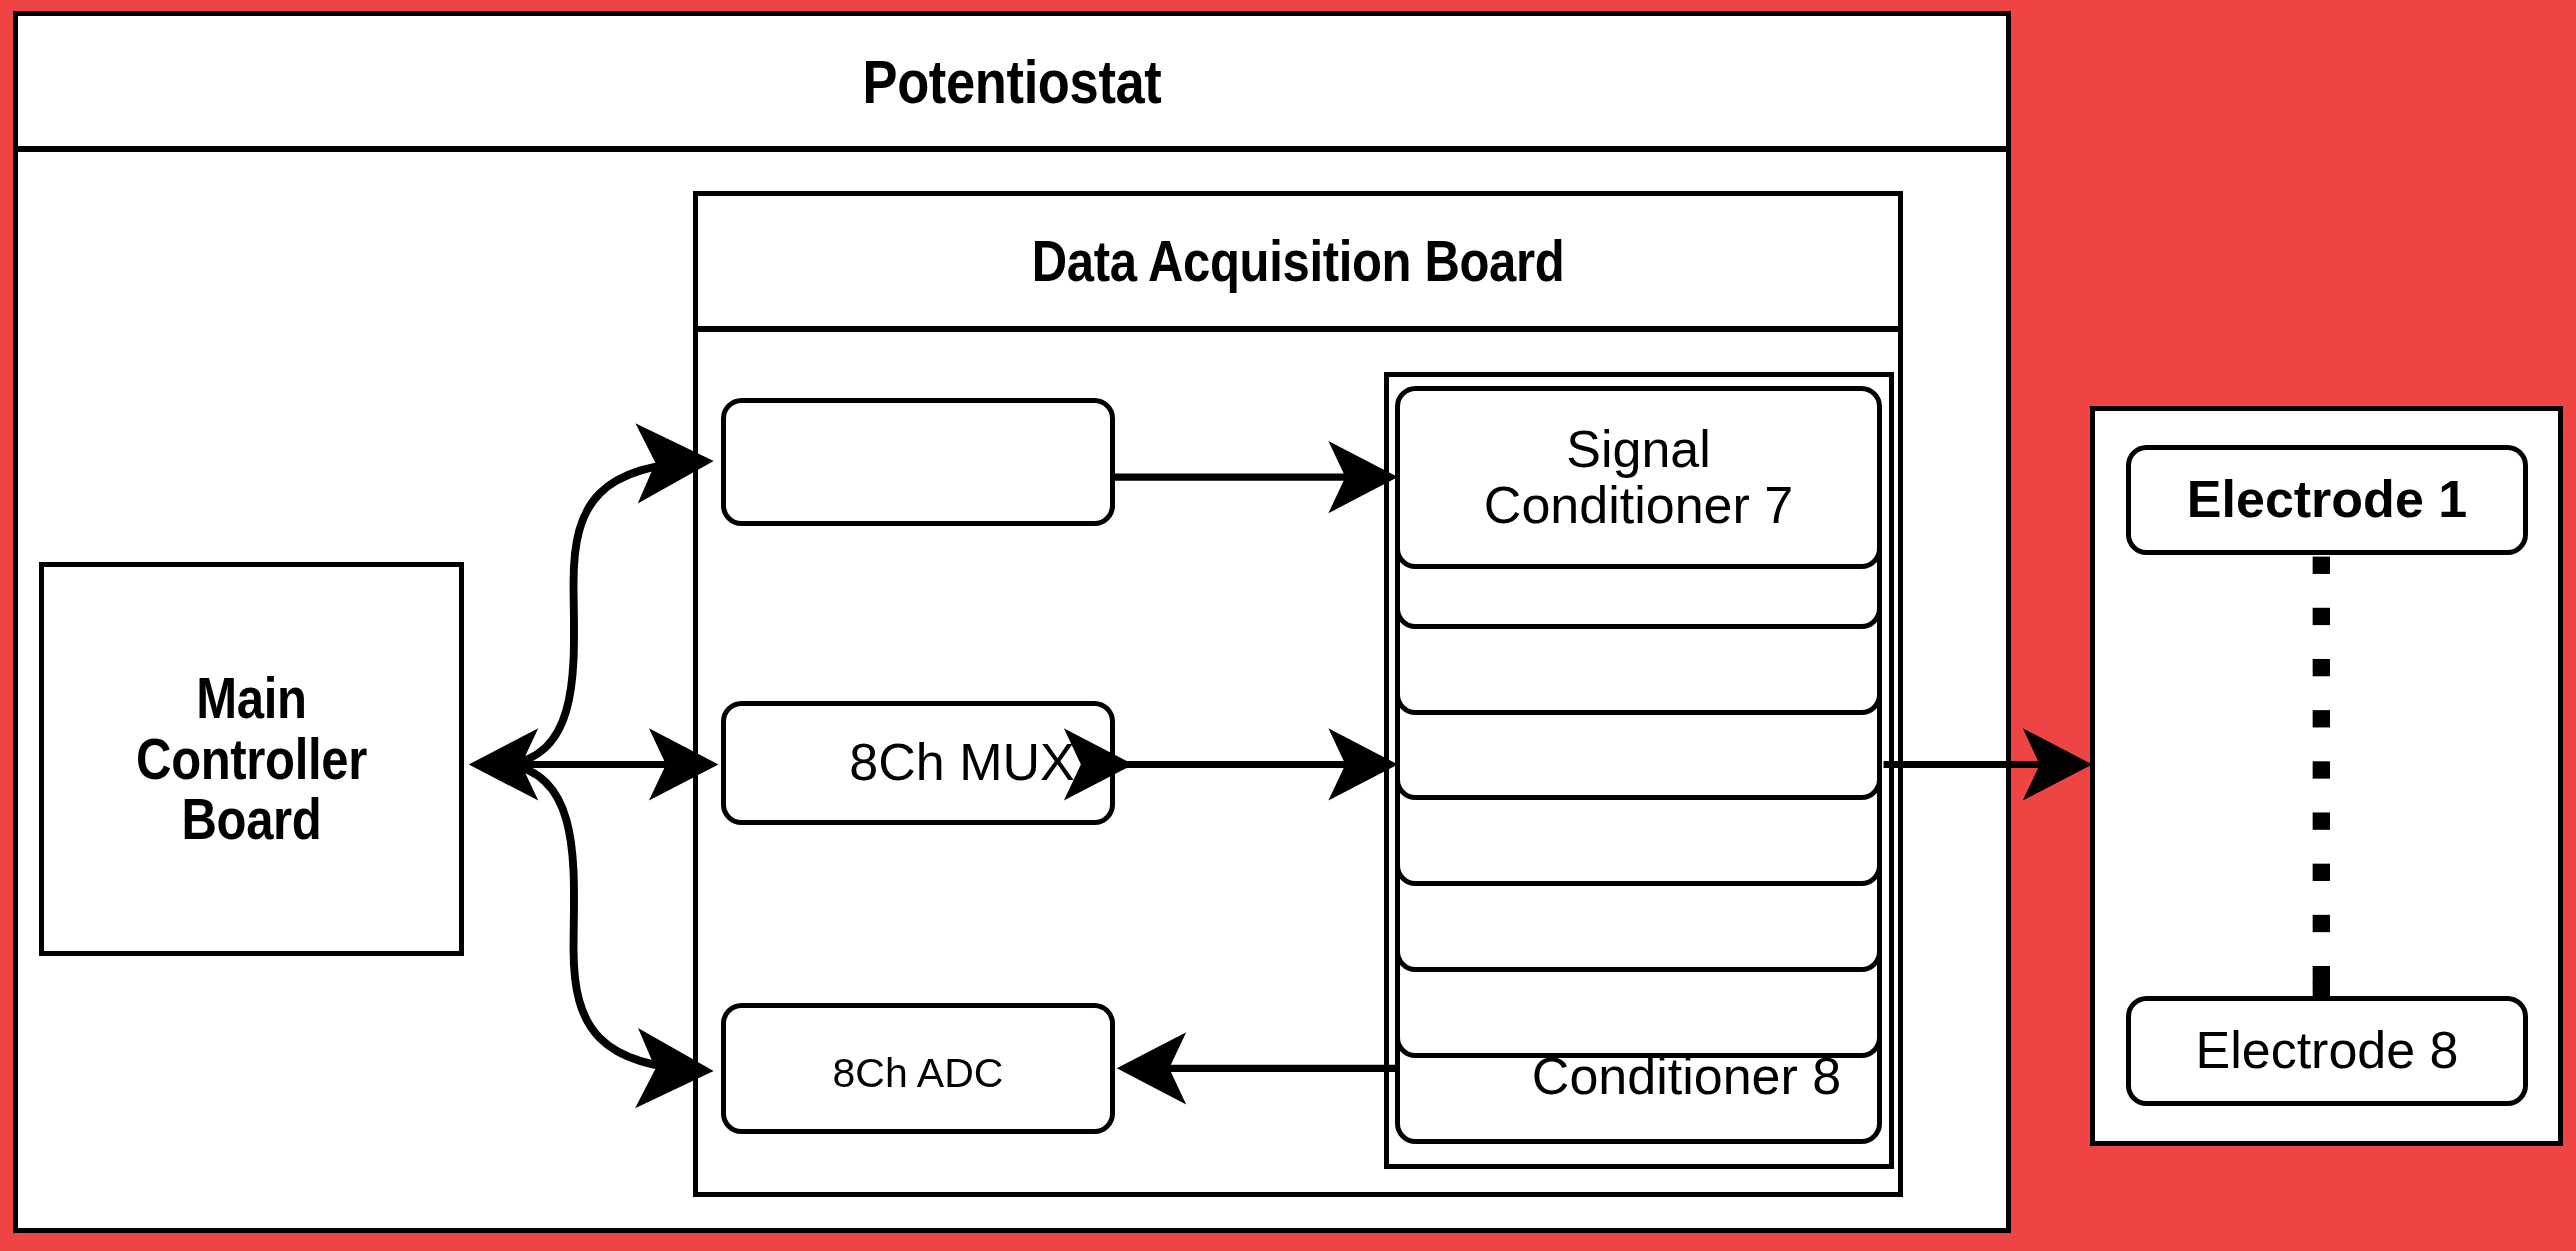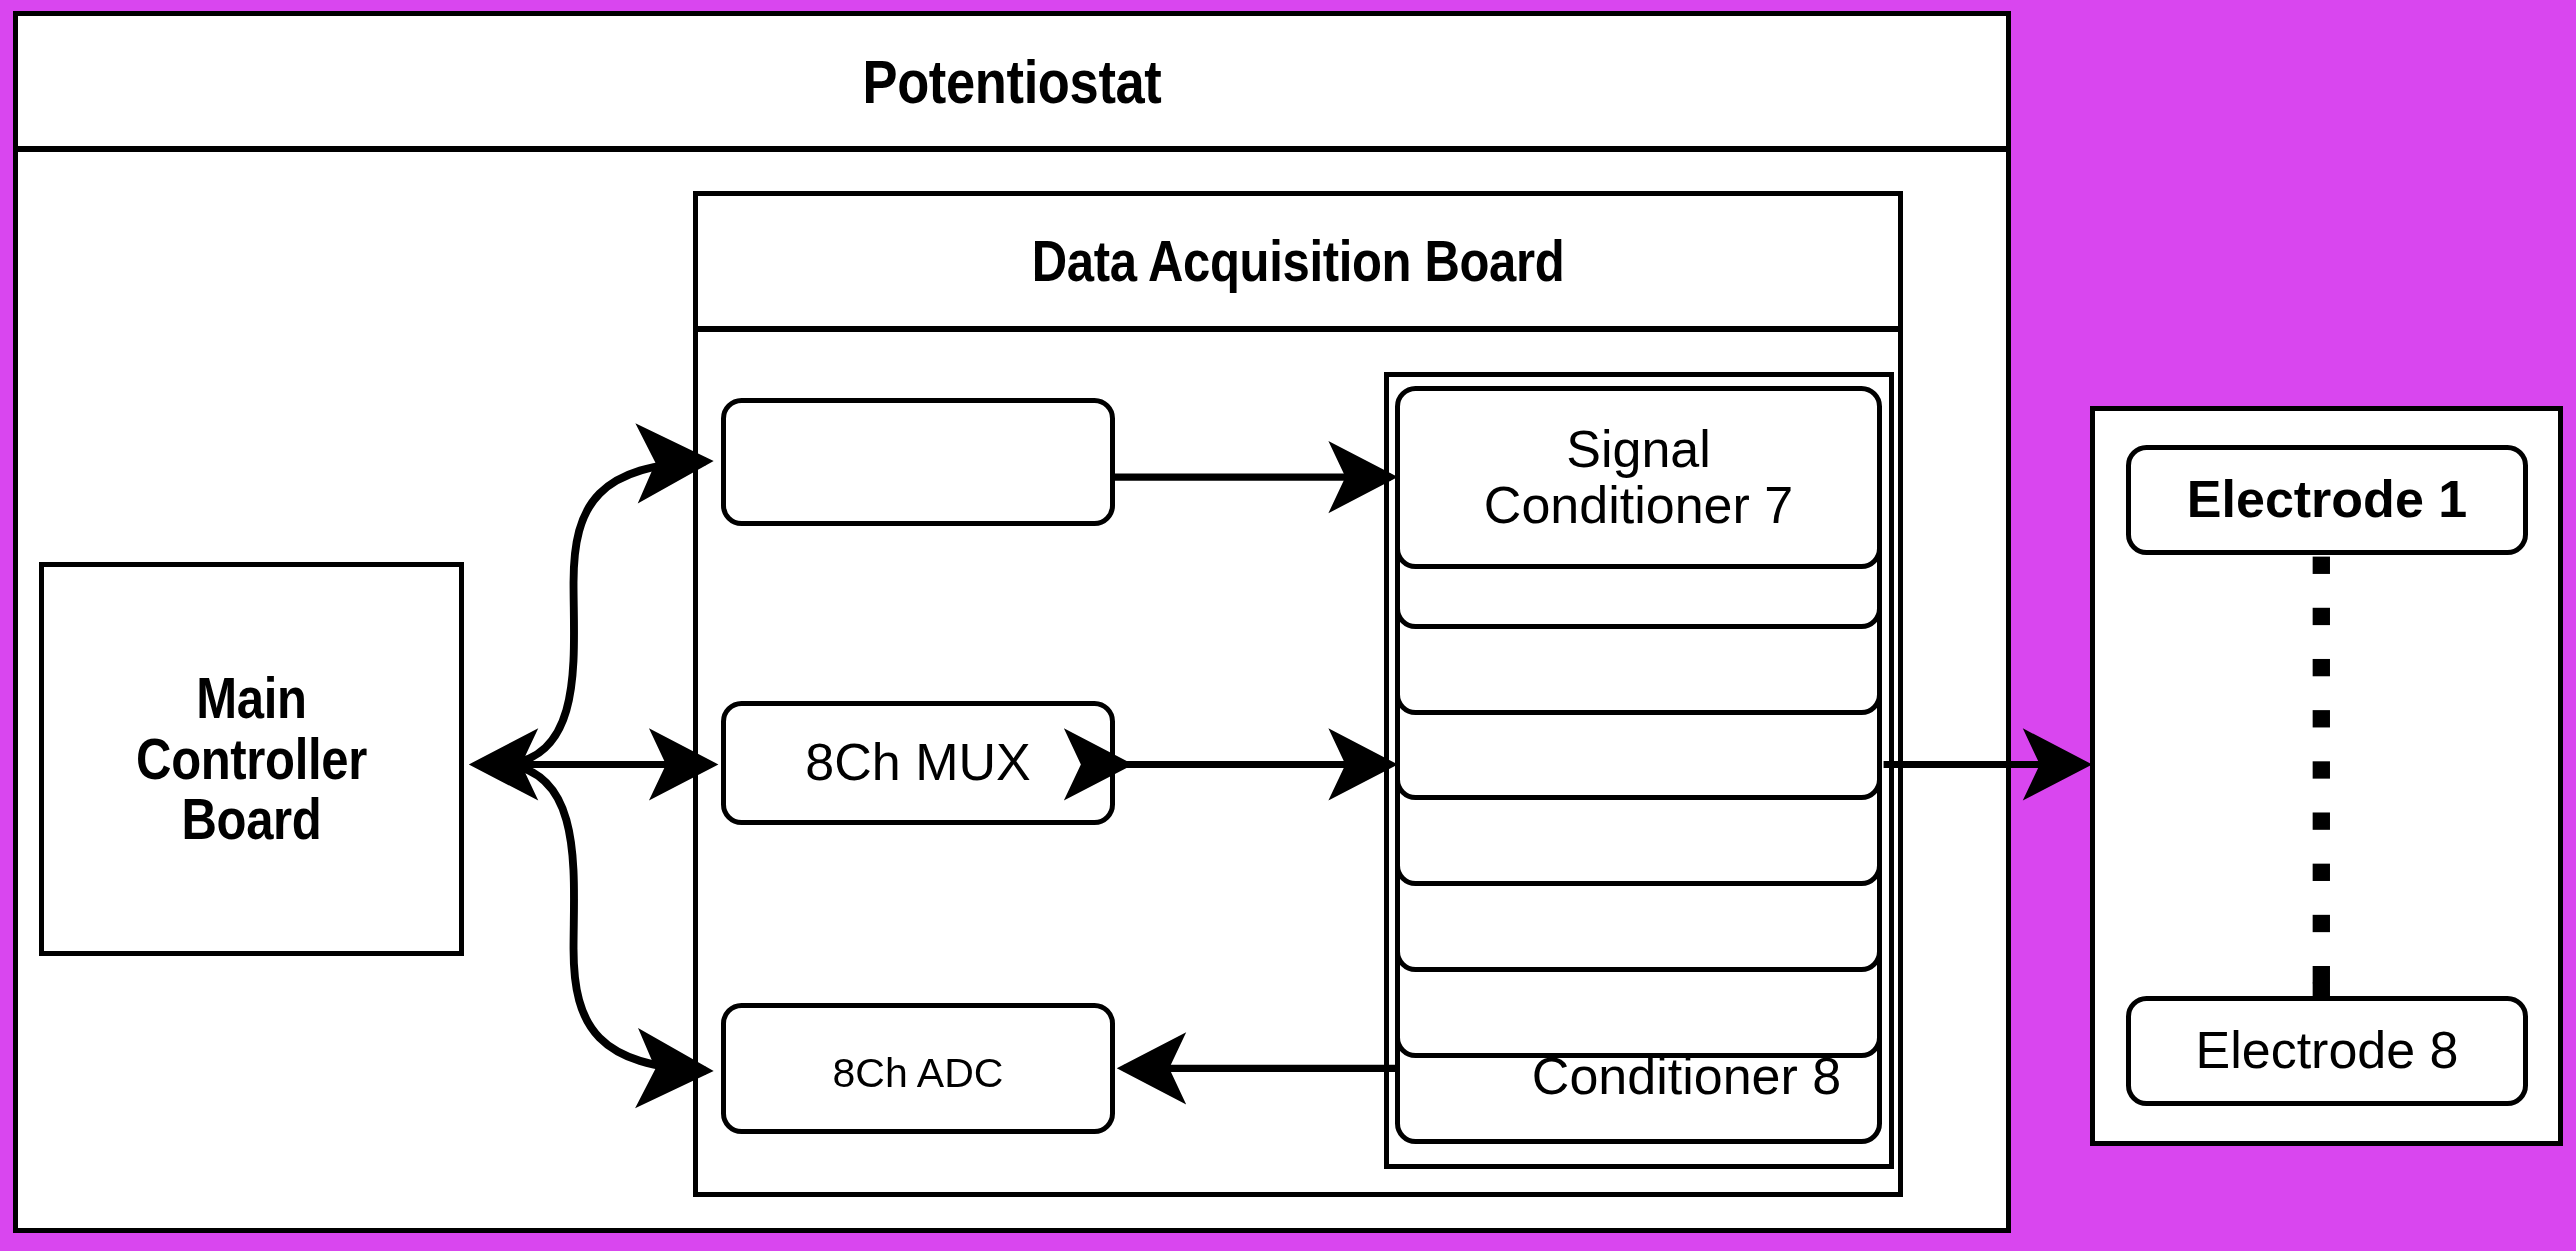--- a/index.html
+++ b/index.html
@@ -1,19 +1,19 @@
 <!DOCTYPE html>
 <html style="font-size:12.6px"><head>
 <meta charset="utf-8">
 <style>
   html,body{margin:0;padding:0;background:#ffffff;}
   #root{
     position:relative;
     width:2576px;height:1251px;
-    background:#d946ef;
+    background:#ef4444;
     font-family:"Liberation Sans", sans-serif;
     overflow:hidden;
   }
   .box{position:absolute;box-sizing:border-box;background:#ffffff;}
   .rect{border:5.5px solid #000;}
   .rrect{border:5.5px solid #000;border-radius:20.5px;}
   .title-sep{position:absolute;background:#000;height:5.5px;}
   .lbl{
     position:absolute;
     display:flex;align-items:center;justify-content:center;
@@ -44,21 +44,21 @@
 Controller
 Board</div>
 
   <div class="box rect" style="left:693px;top:191px;width:1210px;height:1006px;"></div>
   <div class="title-sep" style="left:693px;top:326px;width:1210px;"></div>
   <div class="lbl bold-cond" style="left:693px;top:198px;width:1210px;height:126px;font-size:57px;">Data Acquisition Board</div>
 
   <div class="box rrect" style="left:721px;top:398px;width:394px;height:128px;"></div>
 
   <div class="box rrect" style="left:721px;top:701px;width:394px;height:124px;"></div>
-  <div class="lbl reg" style="left:721px;top:701px;width:394px;height:124px;font-size:52px;">8Ch MUX</div>
+  <div class="lbl reg" style="left:721px;top:701px;width:394px;height:124px;font-size:52px;padding-left:44px;">8Ch MUX</div>
 
   <div class="box rrect" style="left:721px;top:1003px;width:394px;height:131px;"></div>
   <div class="lbl reg" style="left:721px;top:1003px;width:394px;height:141px;font-size:41px;">8Ch ADC</div>
 
   <div class="box rect" style="left:1384px;top:372px;width:510px;height:797px;"></div>
 
   <div class="box rrect" style="left:1395px;top:1009px;width:487px;height:135px;z-index:1;"></div>
   <div class="lbl reg" style="left:1395px;top:1009px;width:487px;height:135px;font-size:52px;z-index:9;padding-left:48px;">Conditioner 8</div>
 
   <div class="box rrect" style="left:1395px;top:923px;width:487px;height:135px;z-index:2;"></div>

